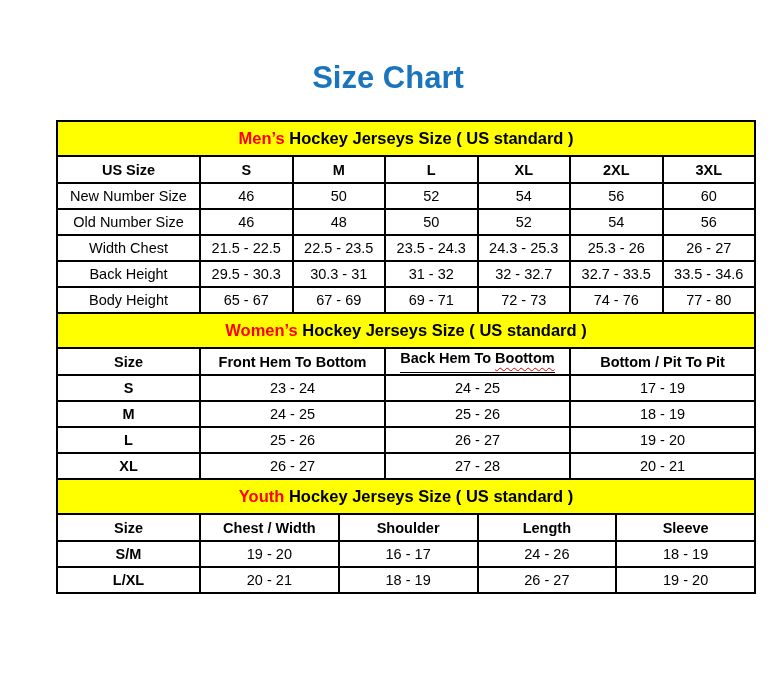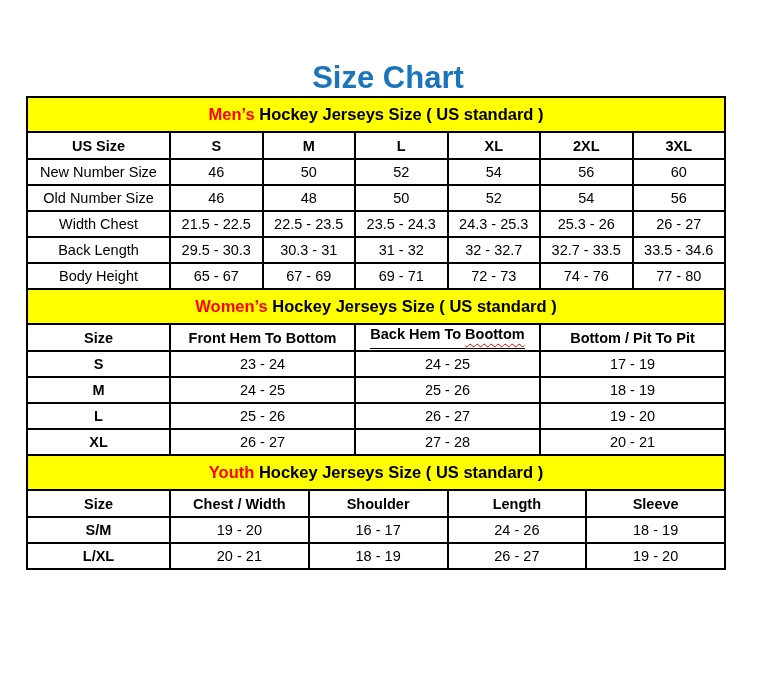--- a/index.html
+++ b/index.html
@@ -8,28 +8,29 @@
     width: 776px;
     height: 692px;
     background: #ffffff;
     overflow: hidden;
     font-family: "Liberation Sans", sans-serif;
     color: #000;
   }
   .page-title {
     margin: 0;
     padding-top: 60px;
+    padding-bottom: 24px;
     text-align: center;
     font-size: 31px;
     font-weight: bold;
     color: #1a75bc;
     letter-spacing: 0px;
   }
   .tables {
-    margin-left: 26px;
+    margin-left: 56px;
     width: 700px;
   }
   table {
     border-collapse: collapse;
     table-layout: fixed;
     width: 700px;
   }
   table + table { margin-top: -2px; }
   th, td {
     border: 2px solid #000;
@@ -120,21 +121,21 @@
         <tr class="data-row">
           <th class="rowlabel-plain">Width Chest</th>
           <td>21.5 - 22.5</td>
           <td>22.5 - 23.5</td>
           <td>23.5 - 24.3</td>
           <td>24.3 - 25.3</td>
           <td>25.3 - 26</td>
           <td>26 - 27</td>
         </tr>
         <tr class="data-row">
-          <th class="rowlabel-plain">Back Length</th>
+          <th class="rowlabel-plain">Back Height</th>
           <td>29.5 - 30.3</td>
           <td>30.3 - 31</td>
           <td>31 - 32</td>
           <td>32 - 32.7</td>
           <td>32.7 - 33.5</td>
           <td>33.5 - 34.6</td>
         </tr>
         <tr class="data-row">
           <th class="rowlabel-plain">Body Height</th>
           <td>65 - 67</td>

